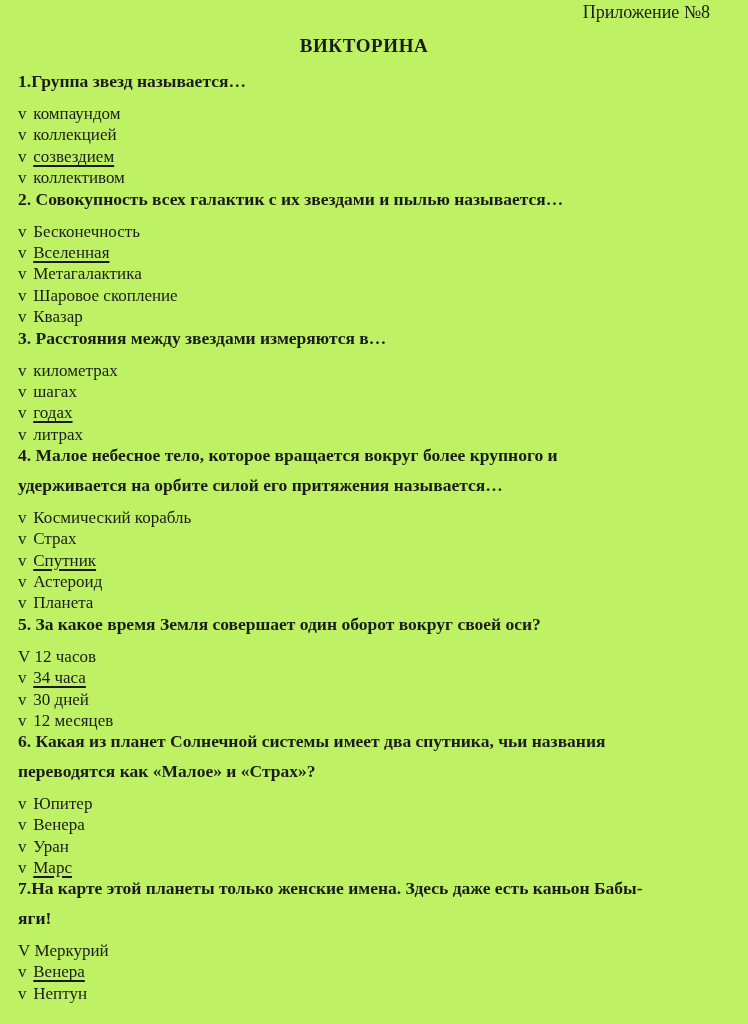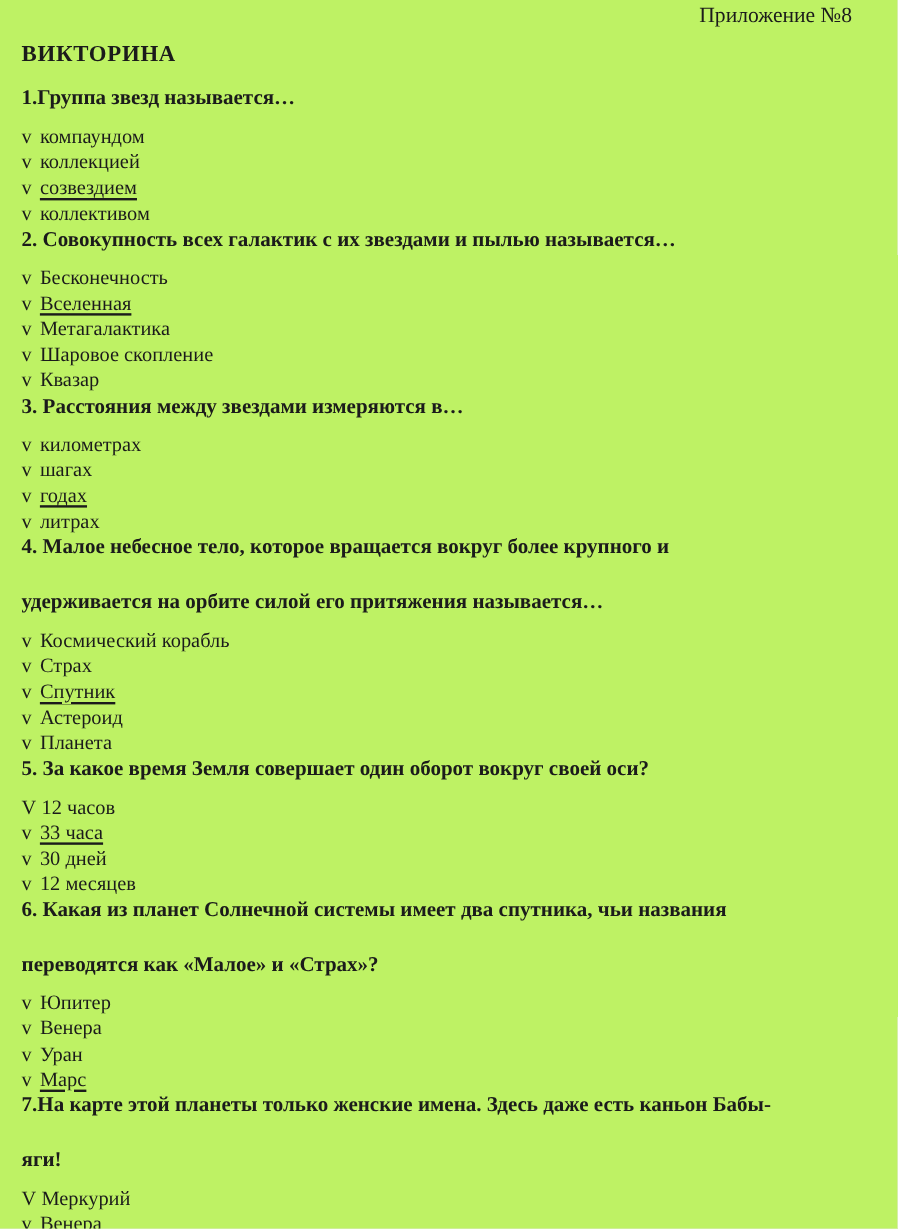--- a/index.html
+++ b/index.html
@@ -20,36 +20,37 @@
     font-family: "Liberation Serif", "DejaVu Serif", serif;
     -webkit-font-smoothing: antialiased;
   }
   .appendix {
     text-align: right;
     font-size: 18px;
     line-height: 22px;
     white-space: nowrap;
   }
   .doc-title {
+    text-align: center;
     font-size: 19px;
     font-weight: 700;
     line-height: 22px;
     margin: 12px 0 0 0;
     letter-spacing: 0.6px;
   }
   .quiz {
     margin-top: 14px;
   }
   .question {
     font-size: 17.5px;
     font-weight: 700;
     line-height: 21.4px;
   }
   .q-line { white-space: nowrap; }
-  .q-line + .q-line { margin-top: 24px; }
+  .q-line + .q-line { margin-top: 8px; }
   .options {
     margin-top: 10.6px;
   }
   .opt {
     font-size: 17px;
     line-height: 21.4px;
     white-space: nowrap;
   }
   .opt .marker { display: inline-block; min-width: 11px; }
   .opt-text.underlined {
@@ -102,21 +103,21 @@
         <div class="opt"><span class="marker">v</span> <span class="opt-text">Страх</span></div>
         <div class="opt"><span class="marker">v</span> <span class="opt-text underlined">Спутник</span></div>
         <div class="opt"><span class="marker">v</span> <span class="opt-text">Астероид</span></div>
         <div class="opt"><span class="marker">v</span> <span class="opt-text">Планета</span></div>
       </div>
       <div class="question">
         <div class="q-line">5. За какое время Земля совершает один оборот вокруг своей оси?</div>
       </div>
       <div class="options">
         <div class="opt"><span class="marker">V</span> <span class="opt-text">12 часов</span></div>
-        <div class="opt"><span class="marker">v</span> <span class="opt-text underlined">33 часа</span></div>
+        <div class="opt"><span class="marker">v</span> <span class="opt-text underlined">34 часа</span></div>
         <div class="opt"><span class="marker">v</span> <span class="opt-text">30 дней</span></div>
         <div class="opt"><span class="marker">v</span> <span class="opt-text">12 месяцев</span></div>
       </div>
       <div class="question">
         <div class="q-line">6. Какая из планет Солнечной системы имеет два спутника, чьи названия</div>
         <div class="q-line">переводятся как «Малое» и «Страх»?</div>
       </div>
       <div class="options">
         <div class="opt"><span class="marker">v</span> <span class="opt-text">Юпитер</span></div>
         <div class="opt"><span class="marker">v</span> <span class="opt-text">Венера</span></div>

